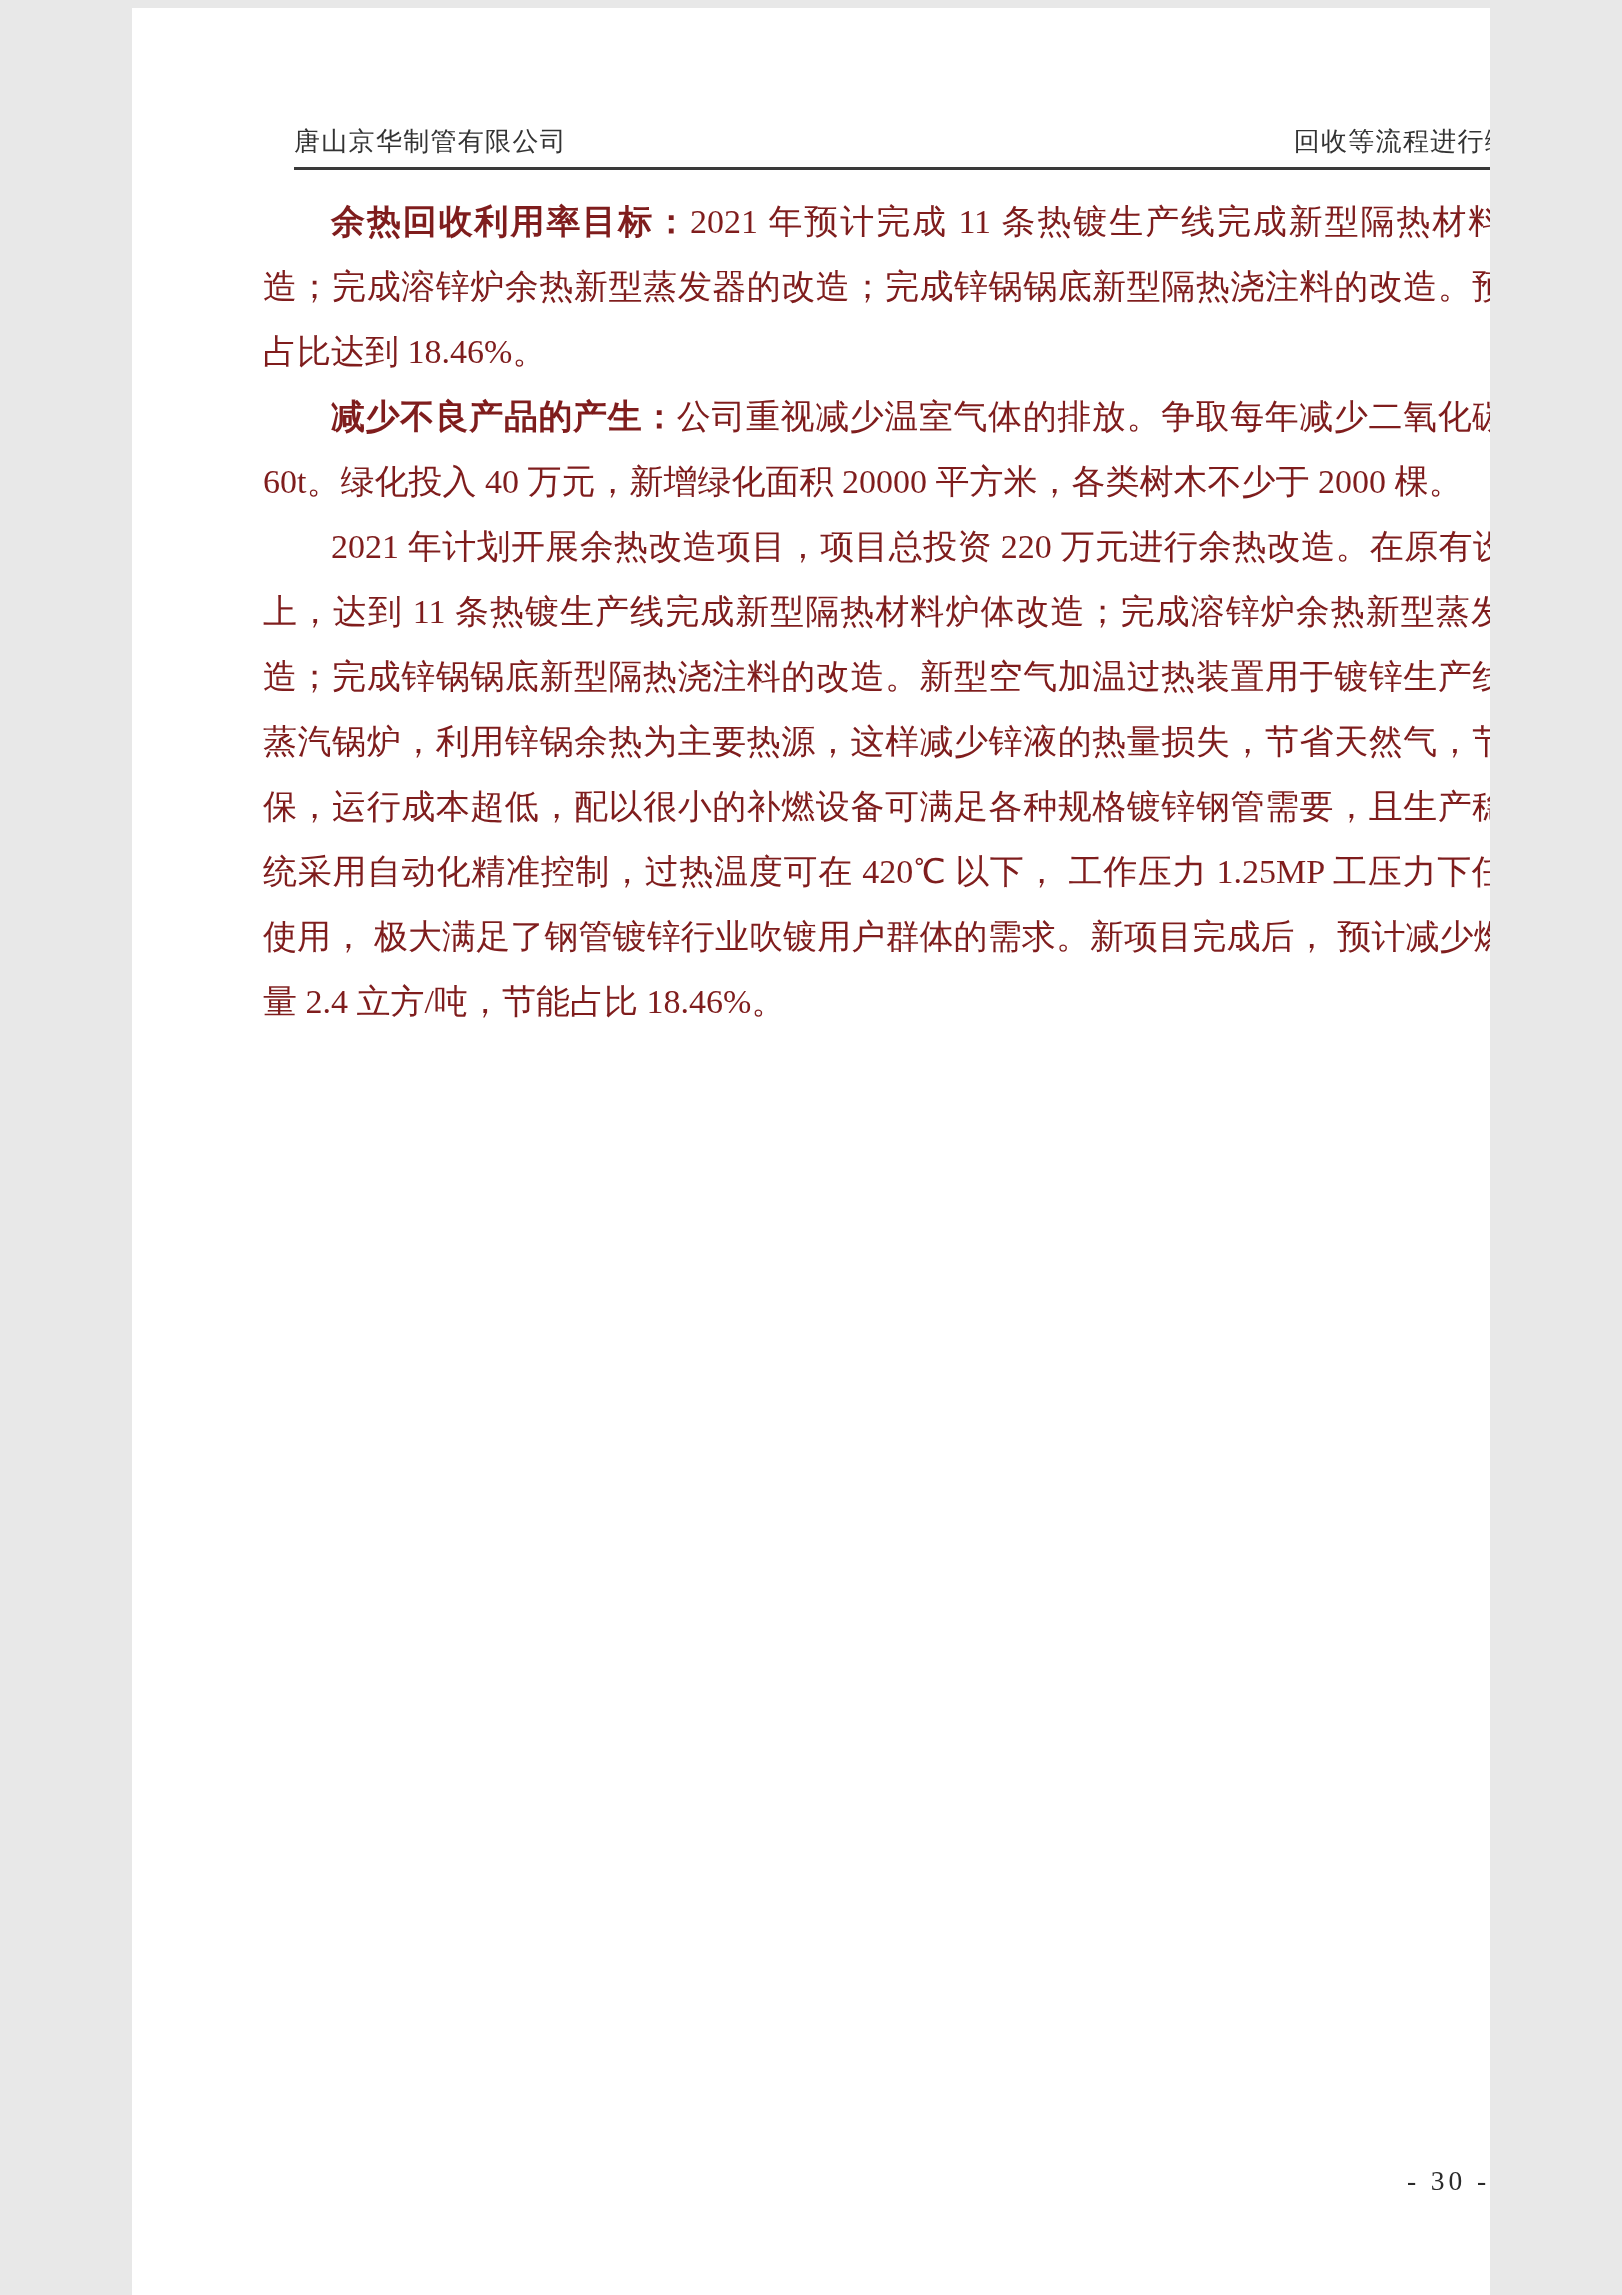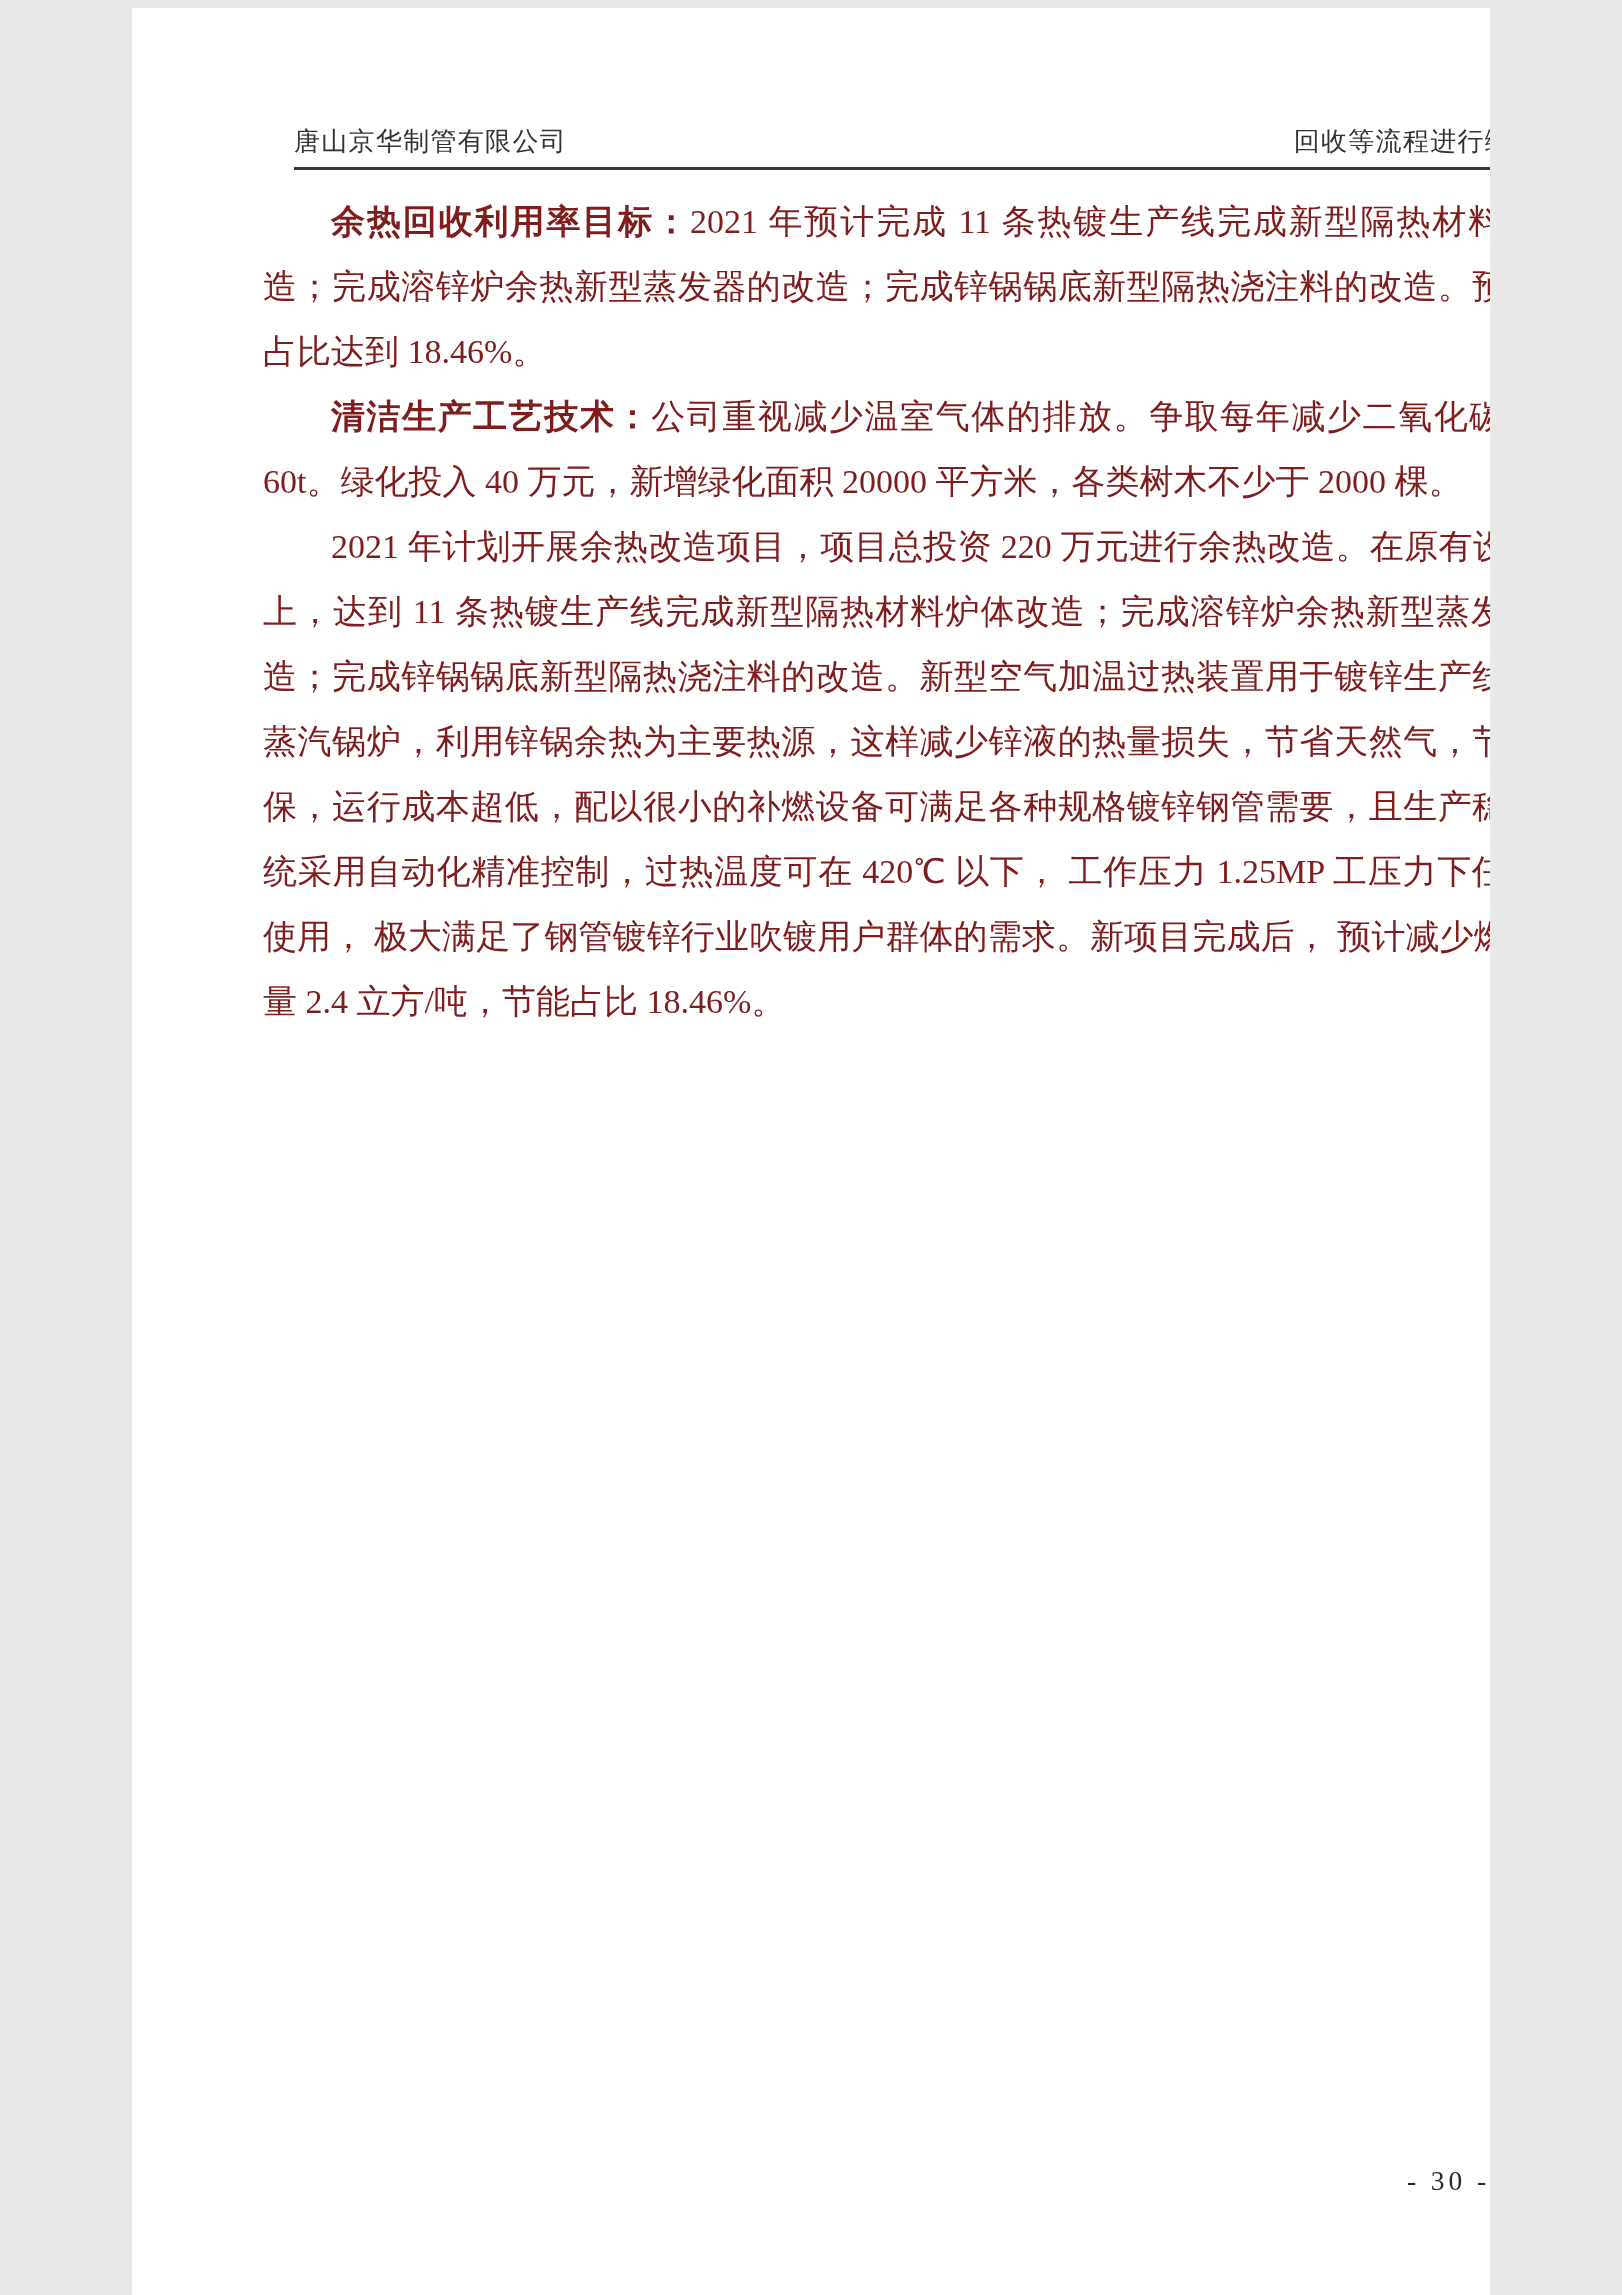--- a/index.html
+++ b/index.html
@@ -82,21 +82,21 @@
 
   <div class="header">
     <span class="hdr-left">唐山京华制管有限公司</span>
     <span class="hdr-right">回收等流程进行绿色管理</span>
   </div>
 
   <div class="content">
 
     <p><span class="lead">余热回收利用率目标：</span><span>2021 年预计完成 11 条热镀生产线完成新型隔热材料炉体改造；完成溶锌炉余热新型蒸发器的改造；完成锌锅锅底新型隔热浇注料的改造。预计节能占比达到 18.46%。</span></p>
 
-    <p><span class="lead">清洁生产工艺技术：</span><span>公司重视减少温室气体的排放。争取每年减少二氧化碳排放量 60t。绿化投入 40 万元，新增绿化面积 20000 平方米，各类树木不少于 2000 棵。</span></p>
+    <p><span class="lead">减少不良产品的产生：</span><span>公司重视减少温室气体的排放。争取每年减少二氧化碳排放量 60t。绿化投入 40 万元，新增绿化面积 20000 平方米，各类树木不少于 2000 棵。</span></p>
 
 
 
     <p>2021 年计划开展余热改造项目，项目总投资 220 万元进行余热改造。在原有设备基础上，达到 11 条热镀生产线完成新型隔热材料炉体改造；完成溶锌炉余热新型蒸发器的改造；完成锌锅锅底新型隔热浇注料的改造。新型空气加温过热装置用于镀锌生产线，替代蒸汽锅炉，利用锌锅余热为主要热源，这样减少锌液的热量损失，节省天然气，节能、环保，运行成本超低，配以很小的补燃设备可满足各种规格镀锌钢管需要，且生产稳定。系统采用自动化精准控制，过热温度可在 420℃ 以下， 工作压力 1.25MP 工压力下任意调节使用， 极大满足了钢管镀锌行业吹镀用户群体的需求。新项目完成后， 预计减少燃气消耗量 2.4 立方/吨，节能占比 18.46%。</p>
 
   </div>
 
   <div class="footer">
     <span>- 30 -</span>
   </div>

